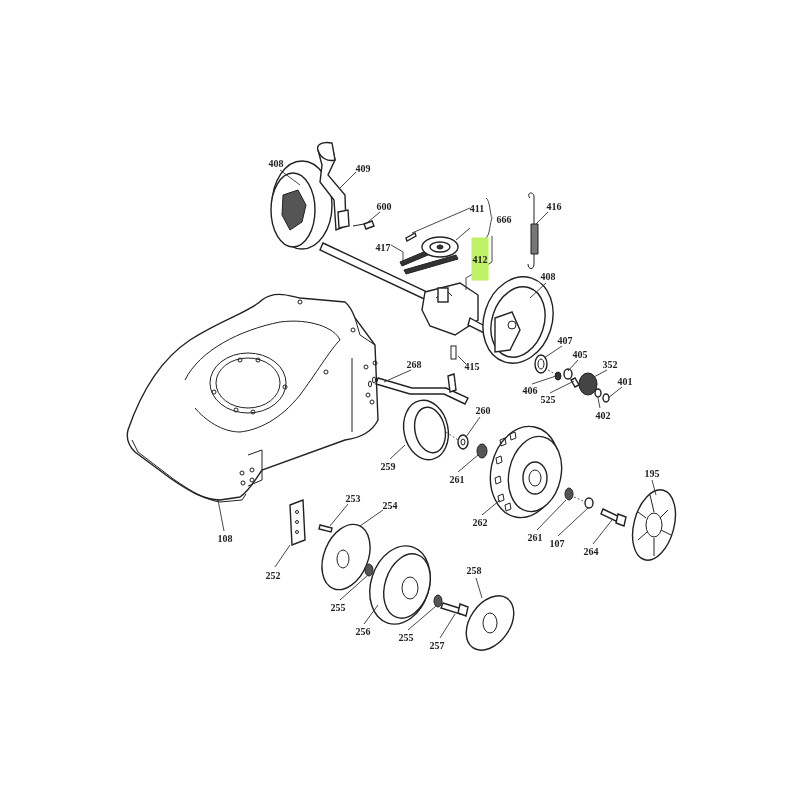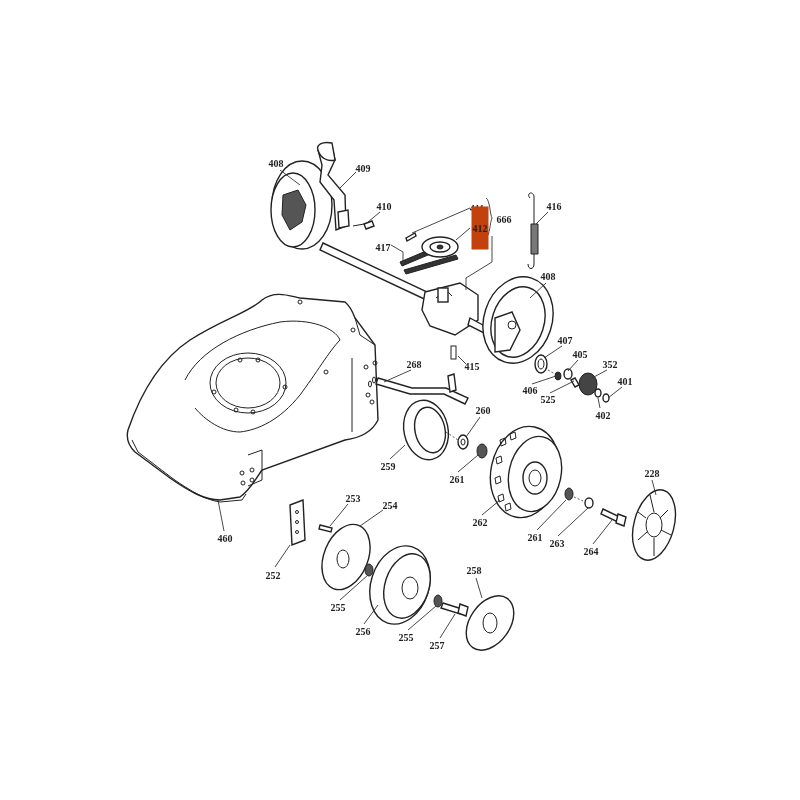--- a/index.html
+++ b/index.html
@@ -1,19 +1,19 @@
 <!DOCTYPE html>
 <html><head>
 <meta charset="utf-8">
 <style>
   html,body{margin:0;padding:0;background:#ffffff;}
   #stage{position:relative;width:800px;height:800px;background:#ffffff;overflow:hidden;}
   svg{position:absolute;left:0;top:0;}
   .lbl{position:absolute;font-family:Liberation Serif, serif;font-size:10px;font-weight:bold;color:#222;line-height:11px;white-space:nowrap;transform:translate(-50%,-50%);}
-  .lbl.hl{background:#c2410c;padding:16px 1px;}
+  .lbl.hl{background:#bef264;padding:16px 1px;margin-top:31px;}
   .part{fill:#fff;stroke:#222;stroke-width:1.4;}
   .thin{fill:none;stroke:#222;stroke-width:1;}
   .lead{fill:none;stroke:#333;stroke-width:0.9;}
   .dark{fill:#333;stroke:#222;stroke-width:1;}
   .dash{fill:none;stroke:#333;stroke-width:0.8;stroke-dasharray:2 2;}
 </style>
 </head>
 <body>
 
 <div id="stage">
@@ -192,48 +192,48 @@
     <path class="lead" d="M470,228 L456,240"></path>
     <path class="lead" d="M466,364 L458,356"></path>
     <path class="lead" d="M548,212 L536,224"></path>
     <path class="lead" d="M391,245 L403,252 L403,262"></path>
     <path class="lead" d="M486,198 C490,200 490,215 492,218 C490,222 490,235 486,238"></path>
     <path class="lead" d="M492,236 L492,262 L466,278 L466,290"></path>
     <rect class="dark" x="451" y="346" width="5" height="13" style="fill:#fff"></rect>
   </g>
 </svg>
 
-<span class="lbl" style="left:225px;top:538px">460</span>
+<span class="lbl" style="left:225px;top:538px">108</span>
 <span class="lbl" style="left:273px;top:575px">252</span>
 <span class="lbl" style="left:353px;top:498px">253</span>
 <span class="lbl" style="left:390px;top:505px">254</span>
 <span class="lbl" style="left:338px;top:607px">255</span>
 <span class="lbl" style="left:363px;top:631px">256</span>
 <span class="lbl" style="left:406px;top:637px">255</span>
 <span class="lbl" style="left:437px;top:645px">257</span>
 <span class="lbl" style="left:474px;top:570px">258</span>
 <span class="lbl" style="left:388px;top:466px">259</span>
 <span class="lbl" style="left:483px;top:410px">260</span>
 <span class="lbl" style="left:457px;top:479px">261</span>
 <span class="lbl" style="left:480px;top:522px">262</span>
 <span class="lbl" style="left:535px;top:537px">261</span>
-<span class="lbl" style="left:557px;top:543px">263</span>
+<span class="lbl" style="left:557px;top:543px">107</span>
 <span class="lbl" style="left:591px;top:551px">264</span>
-<span class="lbl" style="left:652px;top:473px">228</span>
+<span class="lbl" style="left:652px;top:473px">195</span>
 <span class="lbl" style="left:414px;top:364px">268</span>
 <span class="lbl" style="left:625px;top:381px">401</span>
 <span class="lbl" style="left:603px;top:415px">402</span>
 <span class="lbl" style="left:610px;top:364px">352</span>
 <span class="lbl" style="left:548px;top:399px">525</span>
 <span class="lbl" style="left:580px;top:354px">405</span>
 <span class="lbl" style="left:530px;top:390px">406</span>
 <span class="lbl" style="left:565px;top:340px">407</span>
 <span class="lbl" style="left:548px;top:276px">408</span>
 <span class="lbl" style="left:276px;top:163px">408</span>
 <span class="lbl" style="left:363px;top:168px">409</span>
-<span class="lbl" style="left:384px;top:206px">410</span>
+<span class="lbl" style="left:384px;top:206px">600</span>
 <span class="lbl" style="left:477px;top:208px">411</span>
 <span class="lbl hl" style="left:480px;top:228px">412</span>
 <span class="lbl" style="left:504px;top:219px">666</span>
 <span class="lbl" style="left:472px;top:366px">415</span>
 <span class="lbl" style="left:554px;top:206px">416</span>
 <span class="lbl" style="left:383px;top:247px">417</span>
 </div>
 
 </body></html>

